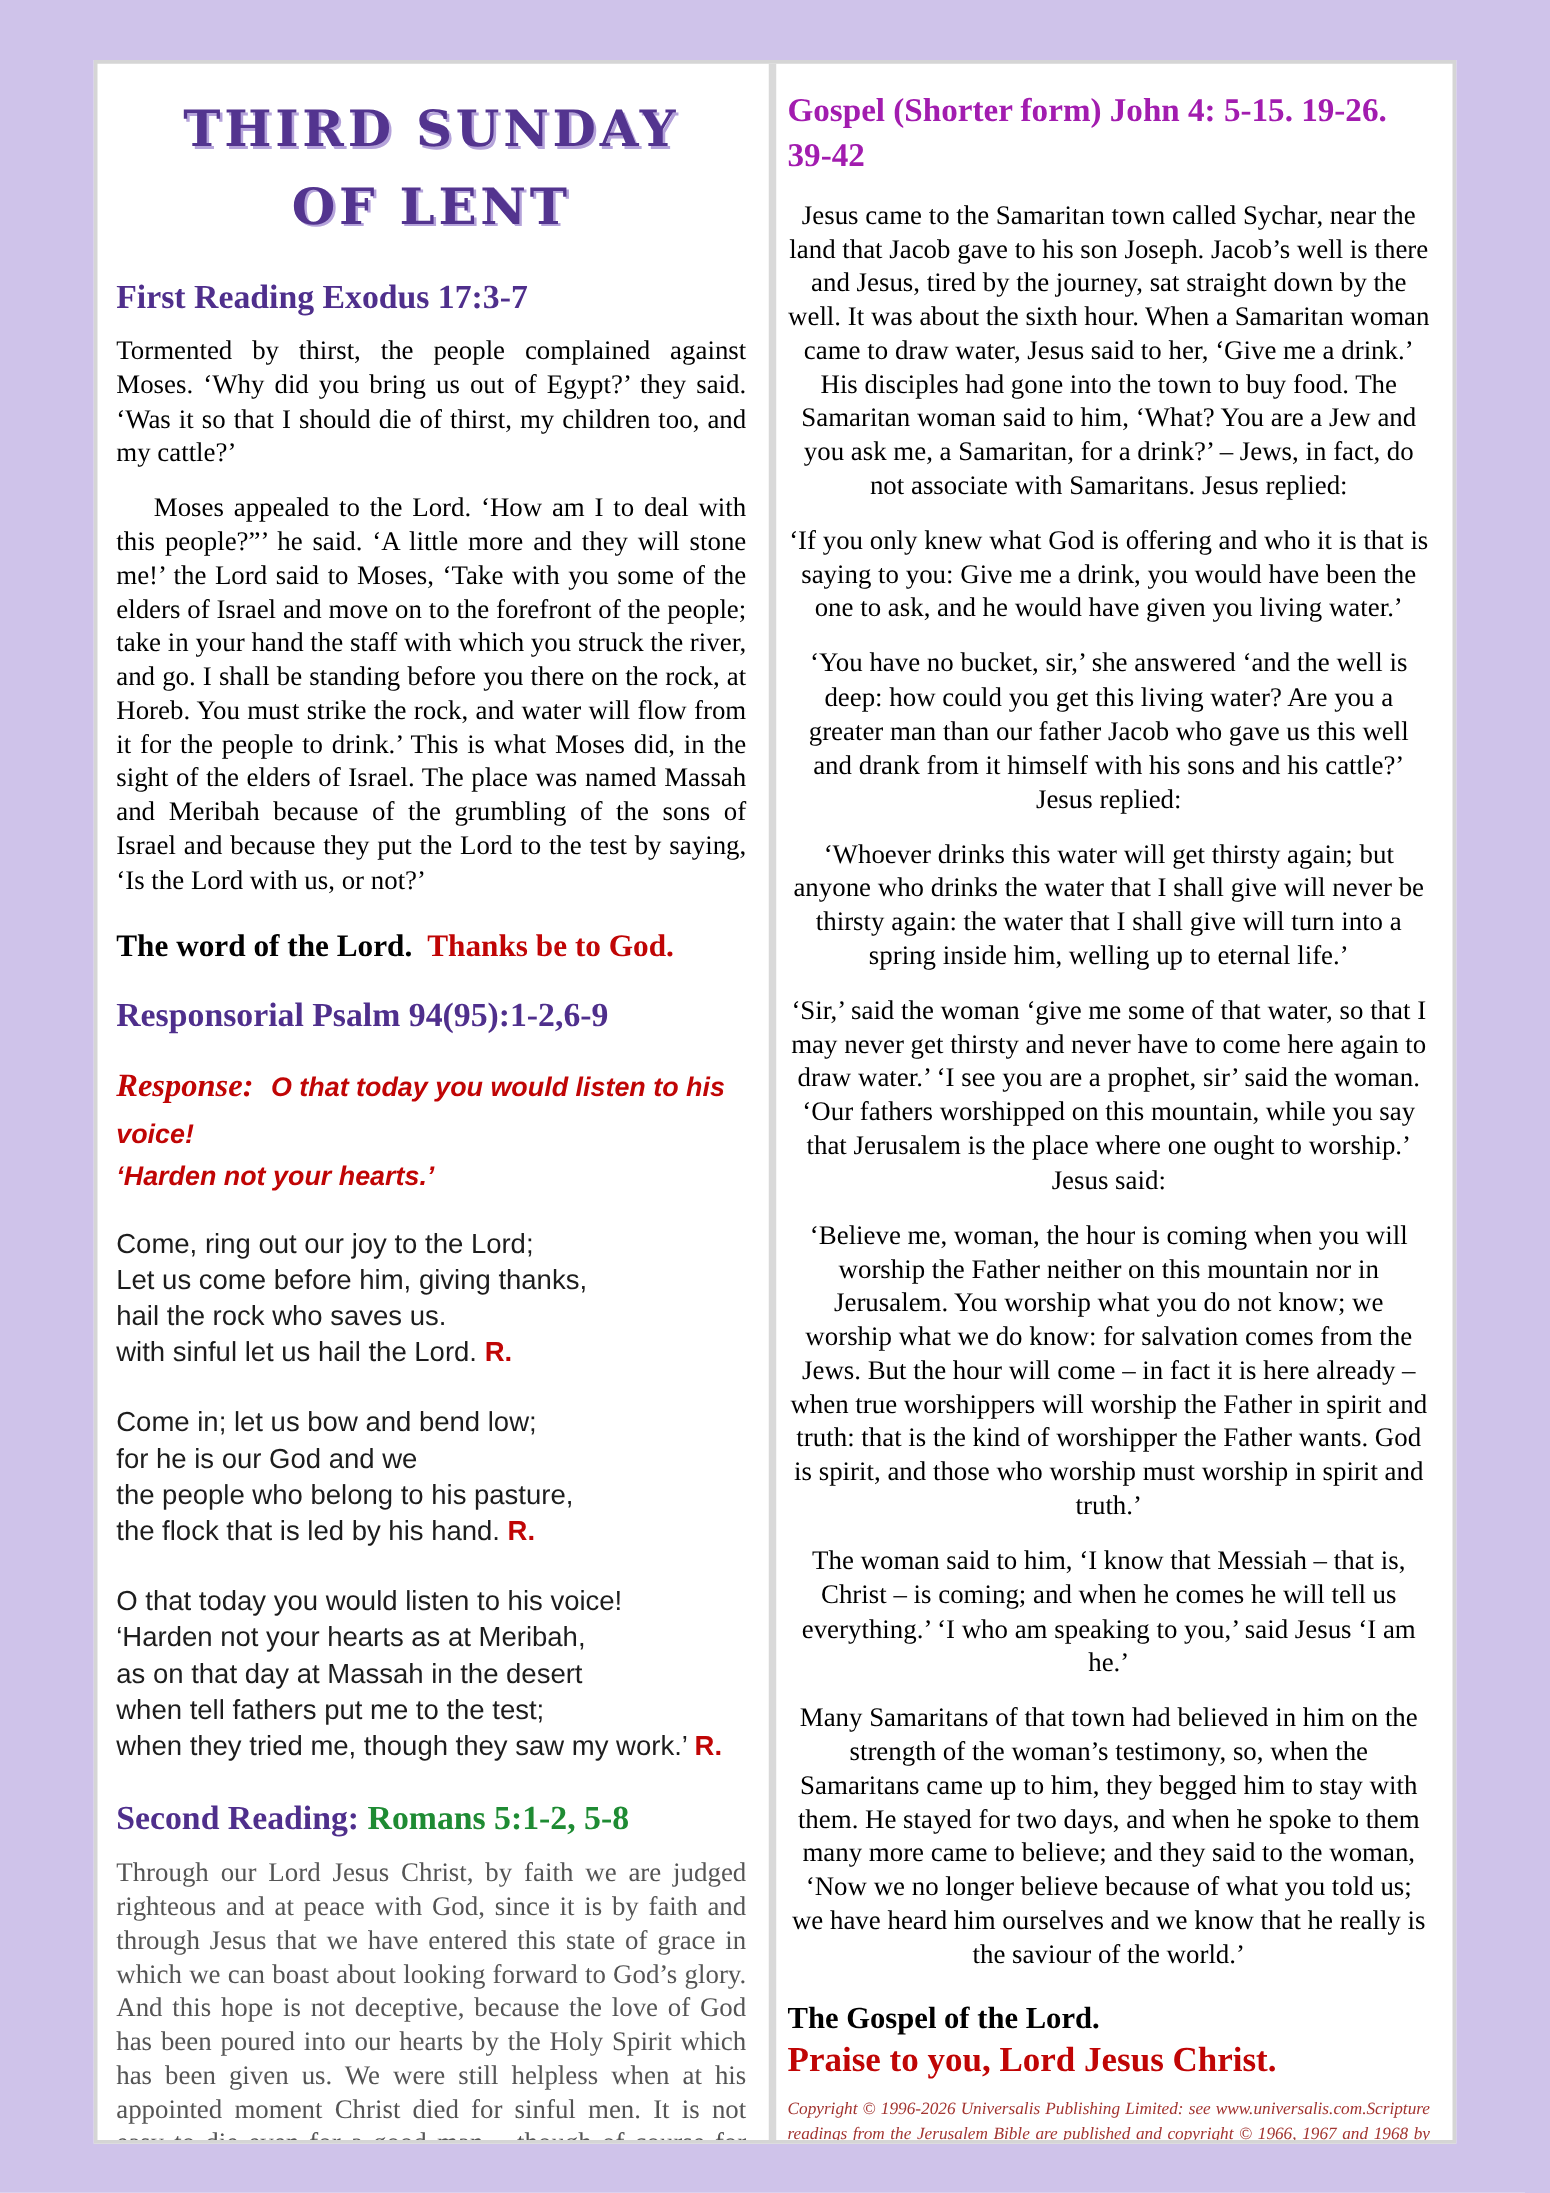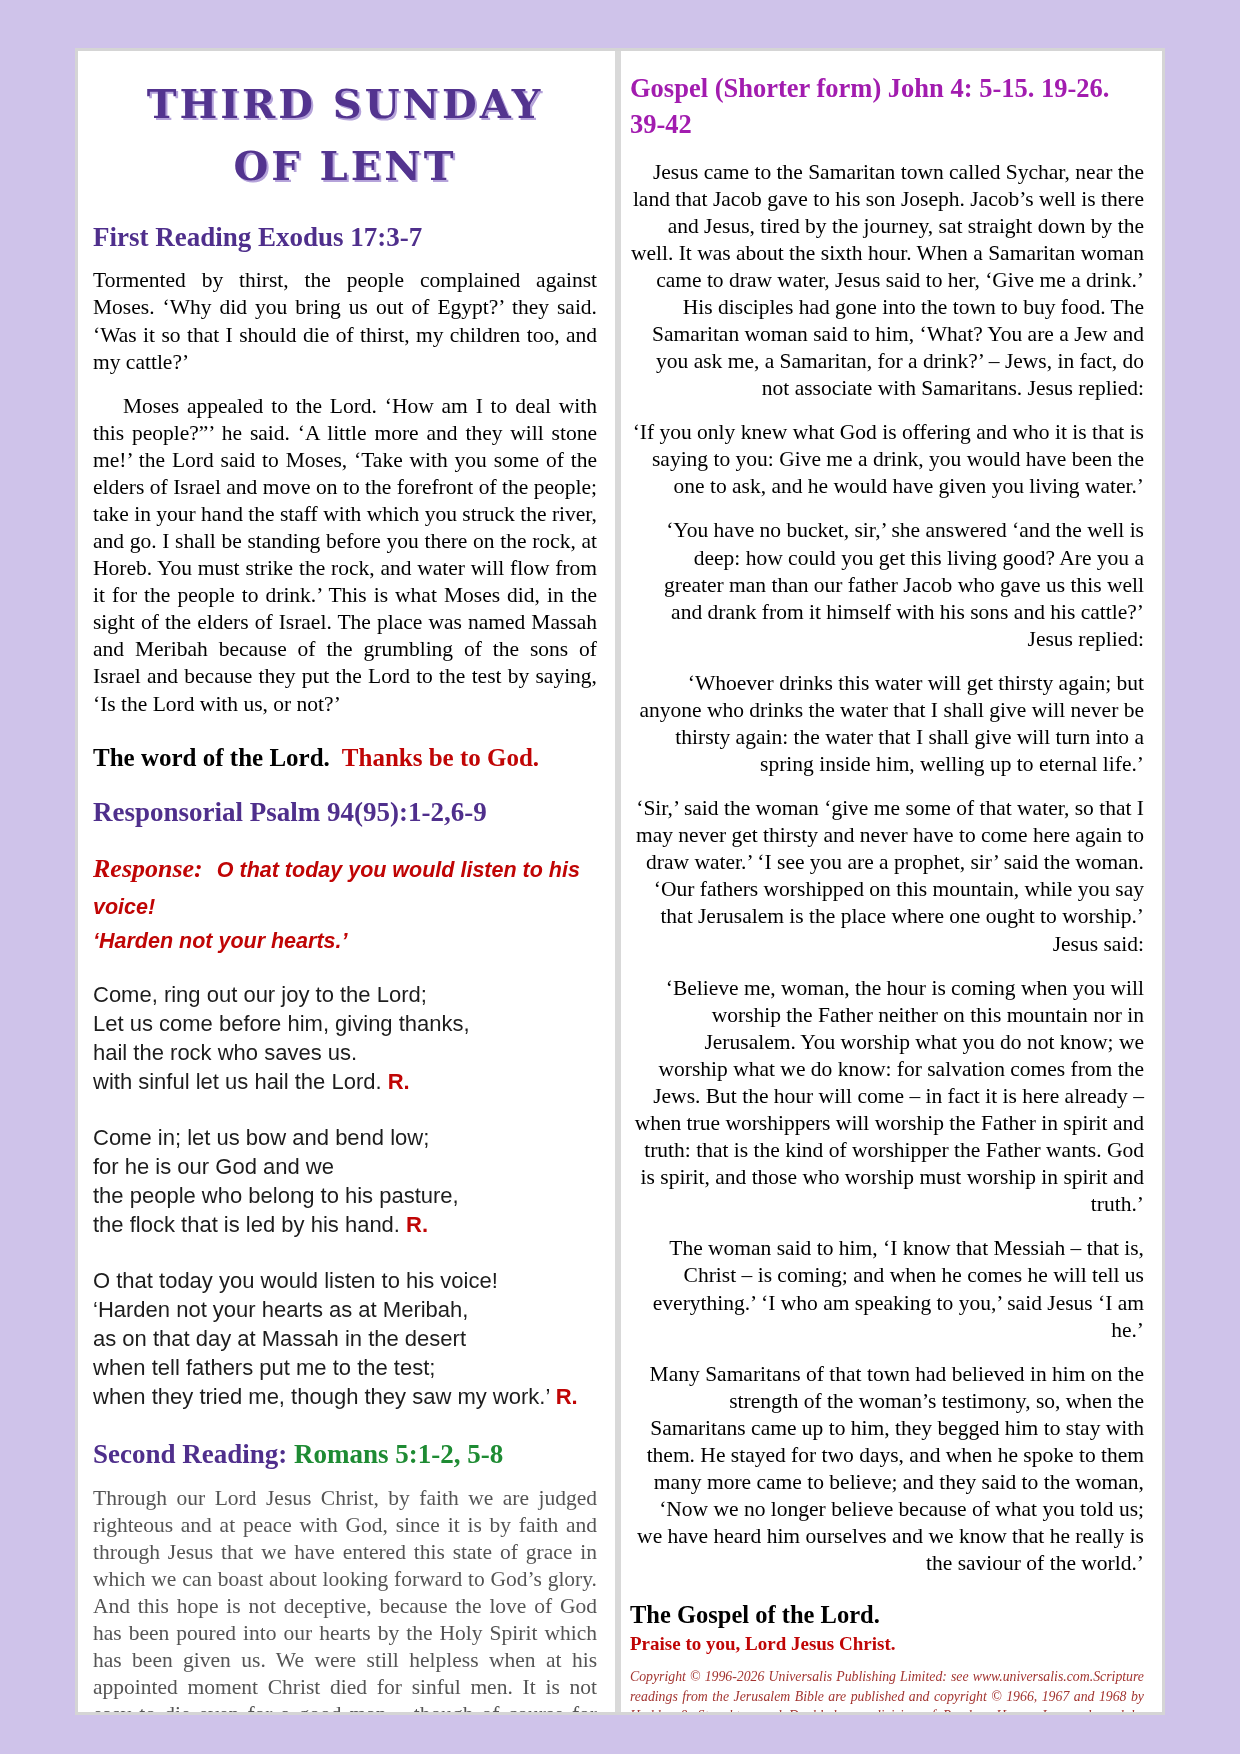--- a/index.html
+++ b/index.html
@@ -70,21 +70,21 @@
   .green { color: #1e8b33; }
   p.body {
     font-size: 21.5px;
     line-height: 1.26;
     color: #000000;
     text-align: justify;
     margin-bottom: 17px;
   }
   p.body.indent { text-indent: 30px; }
   p.body.gray { color: #555555; text-align: justify; }
-  .col-right p.body { text-align: right; }
+  .col-right p.body { text-align: center; }
   .acclaim {
     font-size: 25px;
     font-weight: bold;
     margin: 26px 0 20px 0;
     color: #000000;
   }
   .acclaim .resp { color: #c00505; margin-left: 12px; }
   .response {
     margin: 20px 0 22px 0;
     line-height: 1.6;
@@ -114,21 +114,21 @@
   }
   .stanza .pline { white-space: normal; }
   .rmark { color: #c00505; font-weight: bold; }
   .gospel-acclaim-call {
     font-size: 24.5px;
     font-weight: bold;
     color: #000000;
     margin-top: 24px;
   }
   .gospel-acclaim-resp {
-    font-size: 19px;
+    font-size: 28px;
     font-weight: bold;
     color: #c00505;
     margin-top: 4px;
   }
   .copyright {
     font-size: 13.8px;
     font-style: italic;
     line-height: 1.42;
     color: #a23430;
     text-align: justify;
@@ -191,21 +191,21 @@
 
     </div>
 
     <div class="divider"></div>
 
     <div class="col col-right">
       <h2 class="gospel-heading">Gospel (Shorter form) John 4: 5-15. 19-26. 39-42</h2>
 
       <p class="body">Jesus came to the Samaritan town called Sychar, near the land that Jacob gave to his son Joseph. Jacob’s well is there and Jesus, tired by the journey, sat straight down by the well. It was about the sixth hour. When a Samaritan woman came to draw water, Jesus said to her, ‘Give me a drink.’  His disciples had gone into the town to buy food. The Samaritan woman said to him, ‘What? You are a Jew and you ask me, a Samaritan, for a drink?’ – Jews, in fact, do not associate with Samaritans. Jesus replied:</p>
       <p class="body">‘If you only knew what God is offering and who it is that is saying to you: Give me a drink, you would have been the one to ask,  and he would have given you living water.’</p>
-      <p class="body">‘You have no bucket, sir,’ she answered ‘and the well is deep: how could you get this living good? Are you a greater man than our father Jacob who gave us this well and drank from it himself with his sons and his cattle?’ Jesus replied:</p>
+      <p class="body">‘You have no bucket, sir,’ she answered ‘and the well is deep: how could you get this living water? Are you a greater man than our father Jacob who gave us this well and drank from it himself with his sons and his cattle?’ Jesus replied:</p>
       <p class="body">‘Whoever drinks this water will get thirsty again; but anyone who drinks the water that I shall give will never be thirsty again: the water that I shall give will turn into a spring inside him, welling up to eternal life.’</p>
       <p class="body">‘Sir,’ said the woman ‘give me some of that water, so that I may never get thirsty and never have to come here again to draw water.’ ‘I see you are a prophet, sir’ said the woman. ‘Our fathers worshipped on this mountain, while you say that Jerusalem is the place where one ought to worship.’ Jesus said:</p>
       <p class="body">‘Believe me, woman, the hour is coming when you will worship the Father neither on this mountain nor in Jerusalem. You worship what you do not know; we worship what we do know: for salvation comes from the Jews. But the hour will come – in fact it is here already – when true worshippers will worship the Father in spirit and truth: that is the kind of worshipper the Father wants. God is spirit, and those who worship must worship in spirit and truth.’</p>
       <p class="body">The woman said to him, ‘I know that Messiah – that is, Christ – is coming; and when he comes he will tell us everything.’ ‘I who am speaking to you,’ said Jesus ‘I am he.’</p>
       <p class="body">Many Samaritans of that town had believed in him on the strength of the woman’s testimony, so, when the Samaritans came up to him, they begged him to stay with them. He stayed for two days, and when he spoke to them many more came to believe; and they said to the woman, ‘Now we no longer believe because of what you told us; we have heard him ourselves and we know that he really is the saviour of the world.’</p>
 
       <div class="gospel-acclaim-call">The Gospel of the Lord.</div>
       <div class="gospel-acclaim-resp">Praise to you, Lord Jesus Christ.</div>
 
       <p class="copyright">Copyright © 1996-2026 Universalis Publishing Limited: see www.universalis.com.Scripture readings from the Jerusalem Bible are published and copyright © 1966, 1967 and 1968 by Hodder &amp; Stoughton and Doubleday, a division of Random House, Inc, and used by permission of the publishers. Text of the Psalms: Copyright © 1963, The Grail (England). Used with permission of A.P. Watt Ltd. All rights reserved. The English translation of the Psalm Responses from “Lectionary for Mass” © 1969, 1981, 1997, International Commission on English in the Liturgy Corporation (ICEL). Excerpts from the English translation of “The Roman Missal” © 2010, ICEL. All rights reserved.</p>

